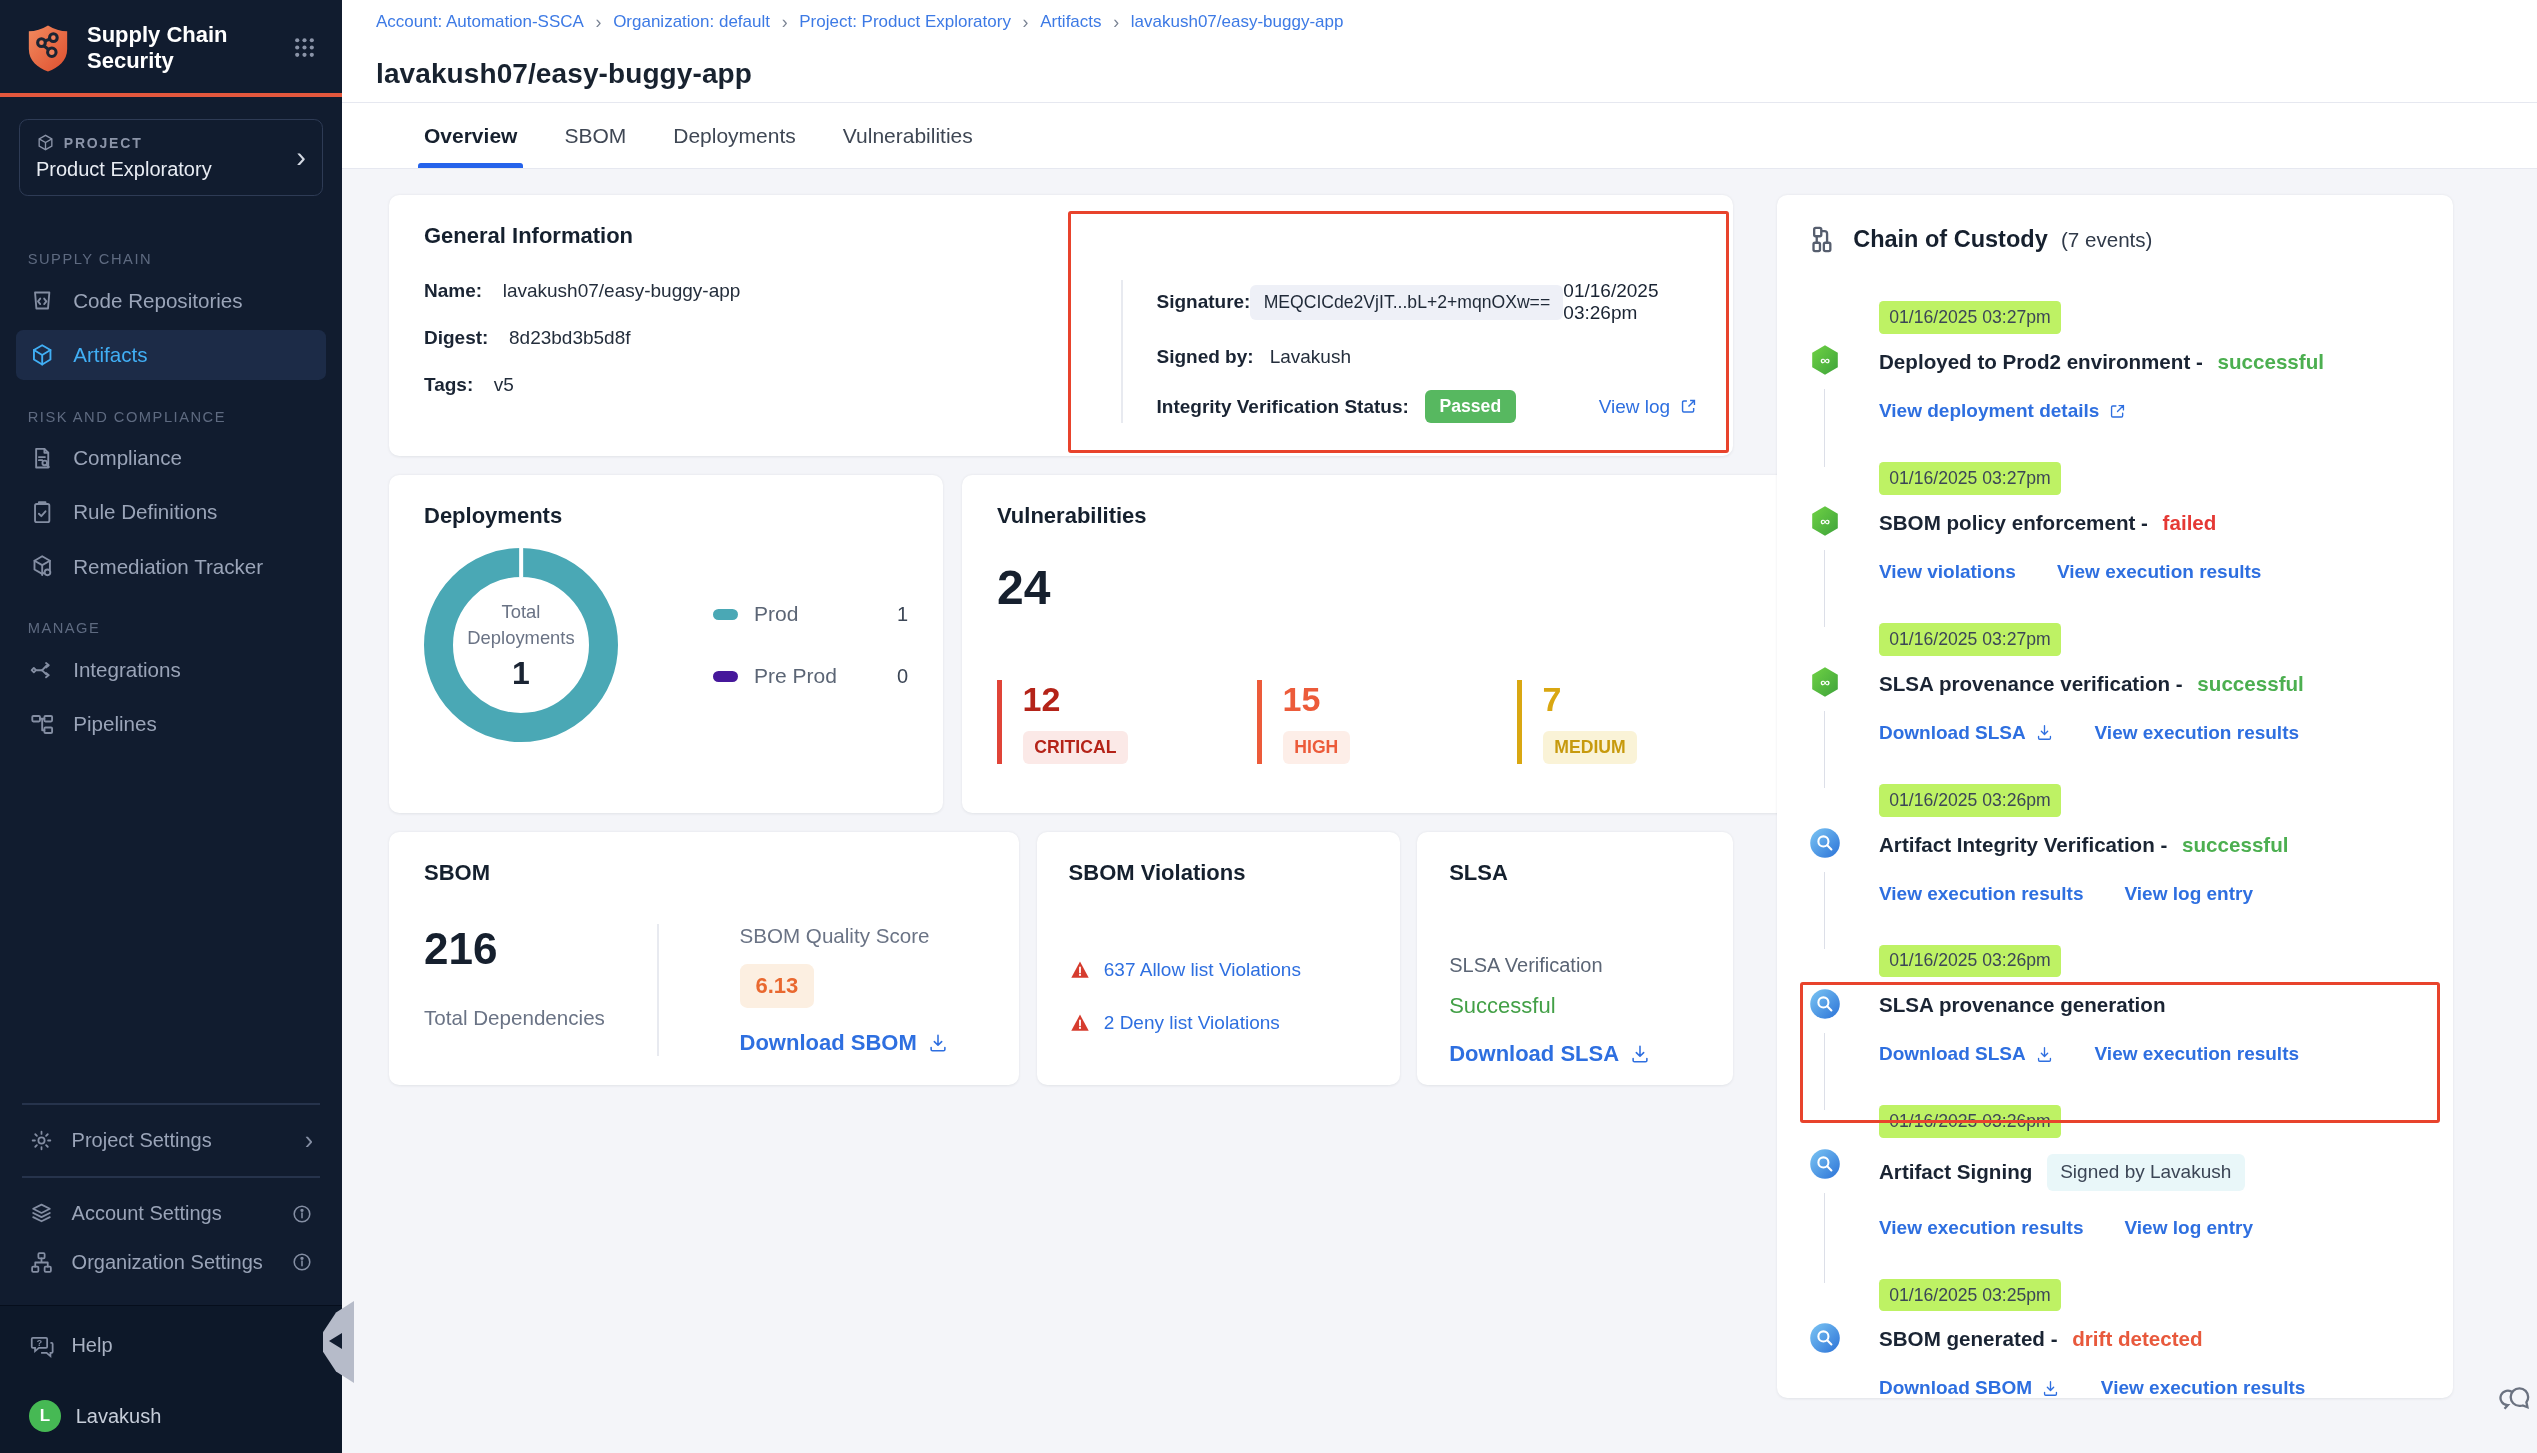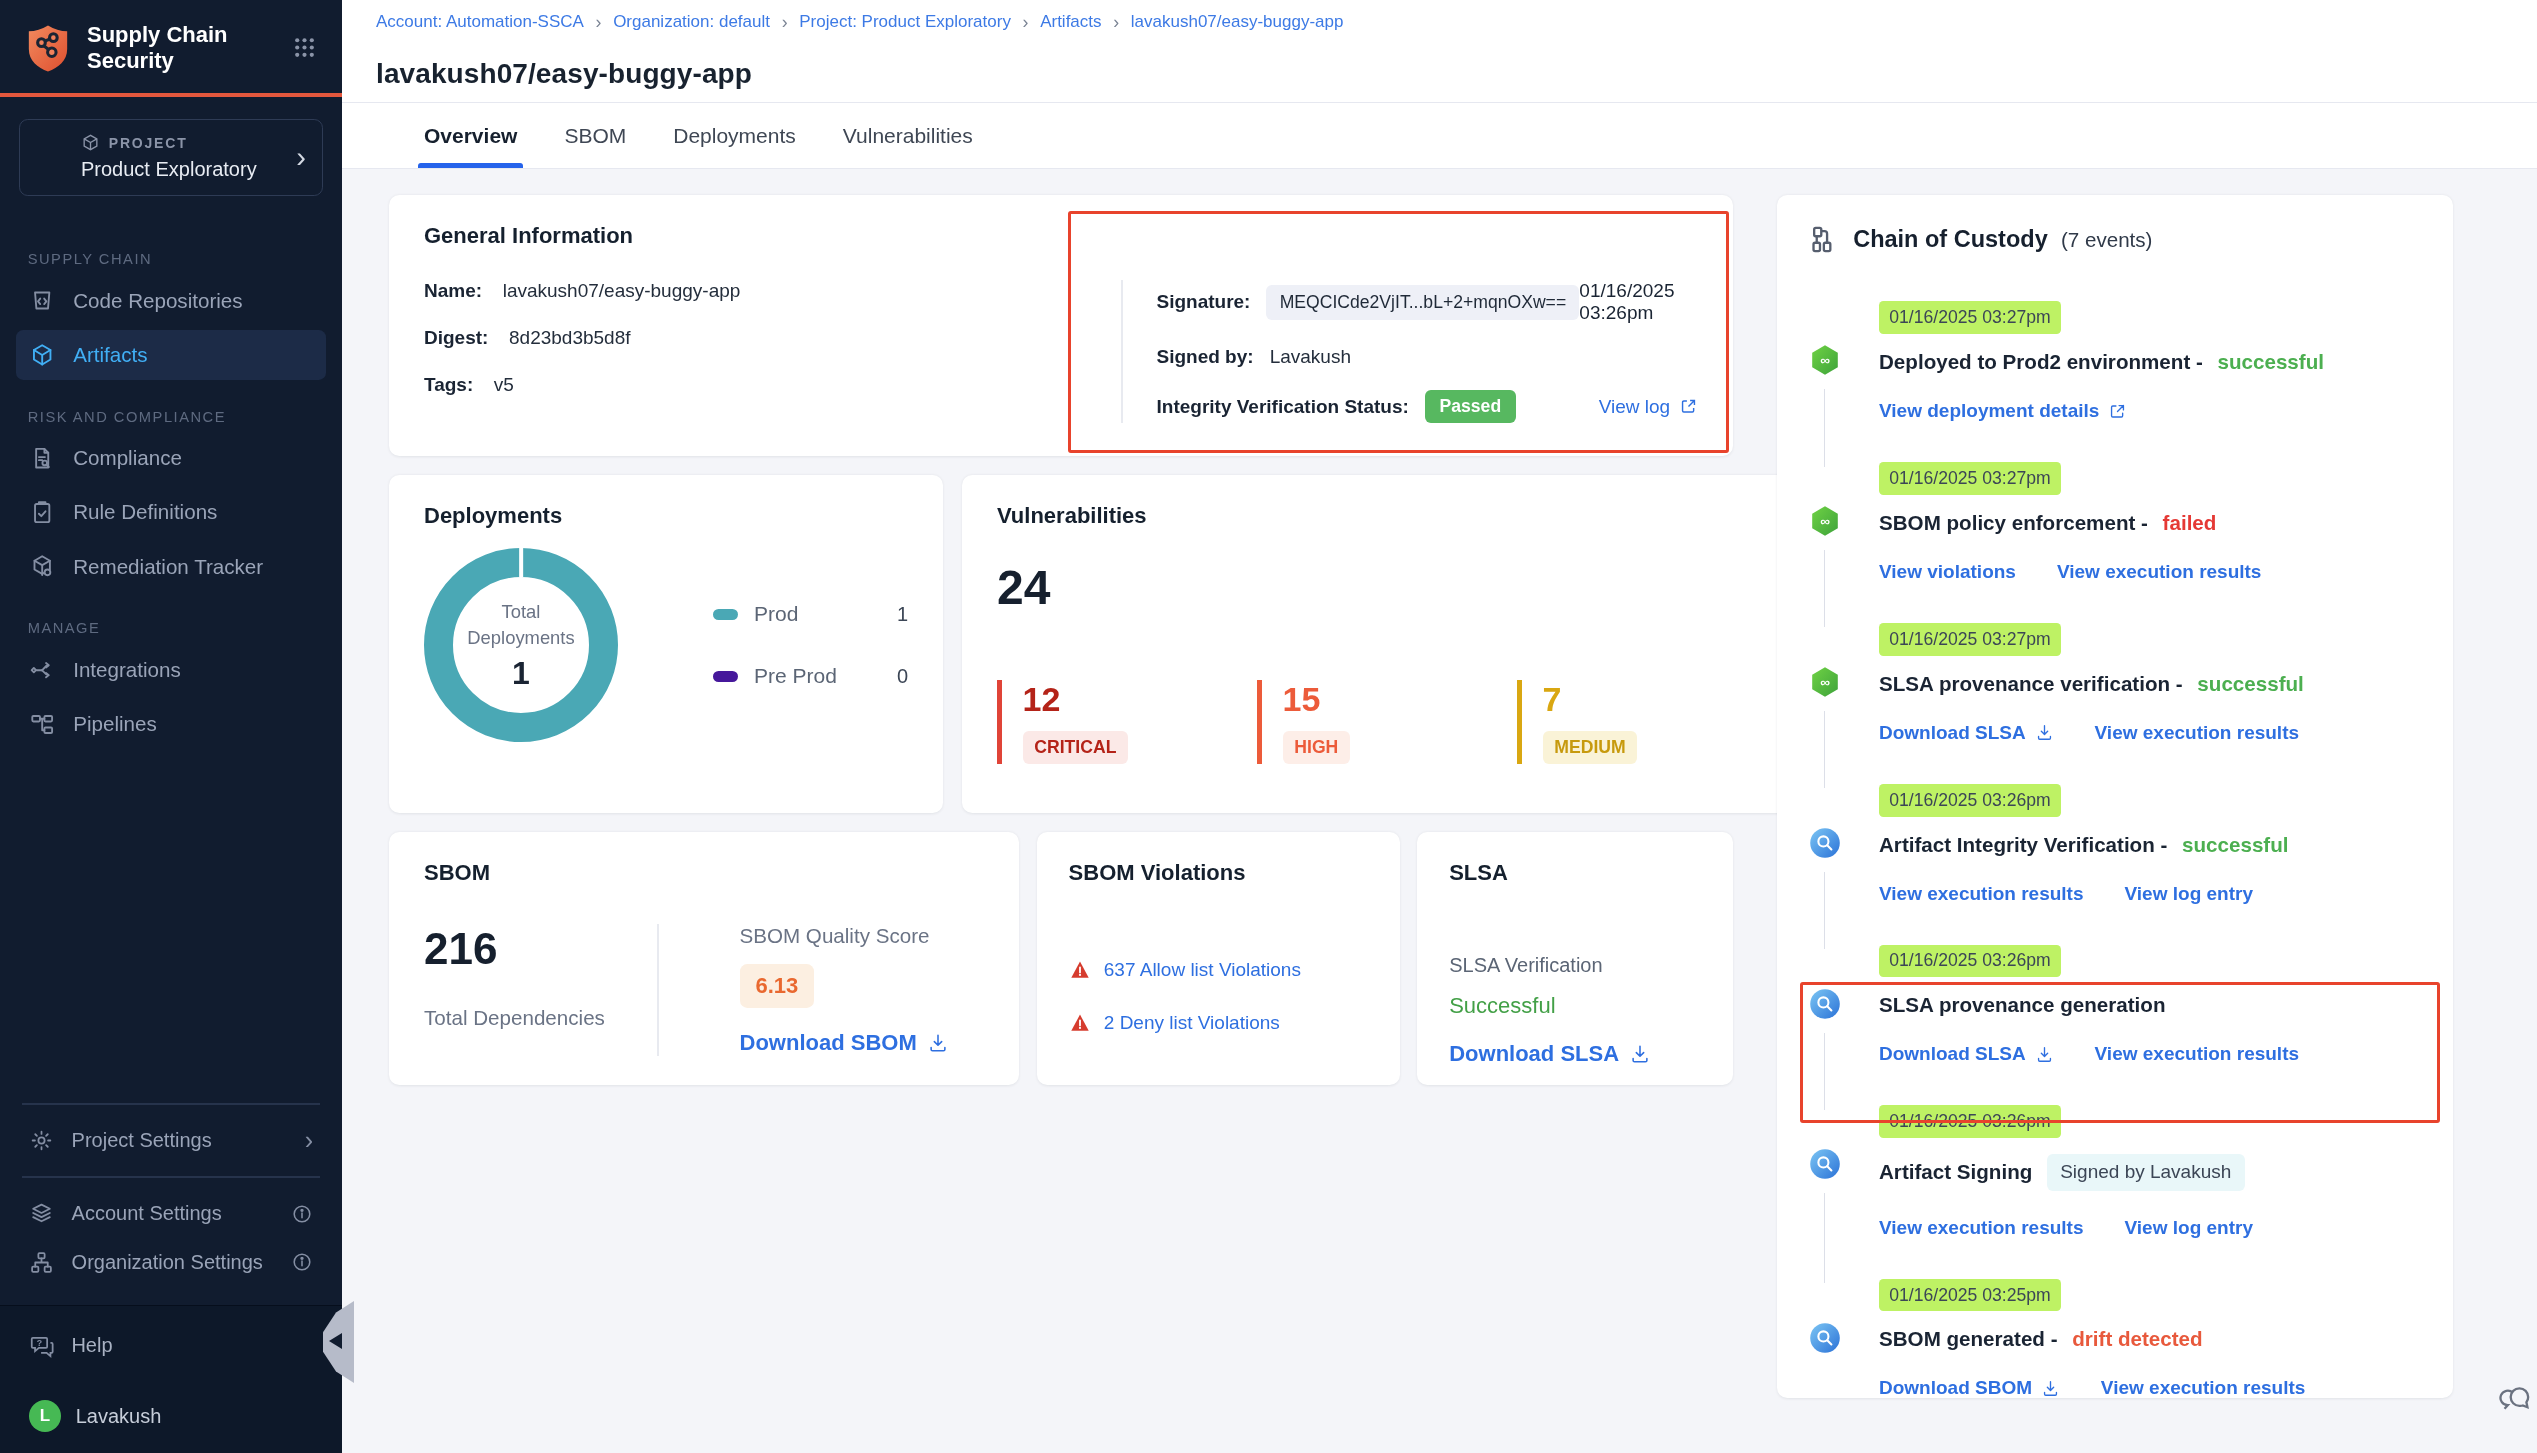--- a/index.html
+++ b/index.html
@@ -7,21 +7,21 @@
   .page { position:relative; width:2538px; height:1454px; display:flex; }
 
   
   .sidebar { position:relative; width:342px; flex:0 0 342px; background:#111C2F; display:flex; flex-direction:column; color:#9AA4B8; }
   .sb-header { display:flex; align-items:center; gap:16px; padding:22px 25px 19px 25px; }
   .logo { width:46px; height:50px; flex:0 0 46px; }
   .sb-title { flex:1; color:#FFFFFF; font-size:22px; font-weight:bold; line-height:1.18; }
   .grid-icon { width:25px; height:25px; color:#8B94A8; cursor:pointer; }
   .sb-accent { height:4.4px; background:#E4573D; }
   .project-box { margin:22px 19px 7.3px 19px; border:1.5px solid #2E3B55; border-radius:8.8px; padding:13.2px 16px; display:flex; align-items:center; cursor:pointer; }
-  .proj-info { flex:1;margin-left:45px; }
+  .proj-info { flex:1; }
   .proj-top { display:flex; align-items:center; gap:8.8px; color:#8B94A8; font-size:14px; font-weight:bold; letter-spacing:1.8px; }
   .proj-top svg { width:19px; height:19px; }
   .proj-name { margin-top:5.9px; color:#E8ECF3; font-size:20px; }
   .proj-chevron { color:#D3D8E2; font-size:29px; line-height:19px; }
   .sb-nav { padding:19px 16px 0 16px; }
   .nav-item { display:flex; align-items:center; gap:17.6px; padding:11.7px 13.2px; border-radius:7.3px; font-size:20.6px; color:#9AA4B8; cursor:pointer; margin-bottom:4.4px; }
   .nav-item .ic { width:26.4px; height:26.4px; flex:0 0 26.4px; color:#848EA3; }
   .nav-item.active { background:#1C2B47; color:#41AFF5; }
   .nav-item.active .ic { color:#41AFF5; }
   .nav-section { margin:29px 0 8.8px 11.7px; font-size:14.7px; letter-spacing:1.5px; color:#5E6A80; }
@@ -61,21 +61,21 @@
   
   .gi-card { height:261px; padding:28px 35px; }
   .gi-body { display:flex; margin-top:31px; }
   .gi-left { flex:0 0 646px; display:flex; flex-direction:column; gap:25px; }
   .gi-row { display:flex; font-size:19px; color:#242E3C; align-items:center; }
   .gi-row .lbl { font-weight:bold; color:#1A2433; margin-right:20.6px; }
   .gi-vline { width:1.5px; background:#E8EAF0; margin:0 0 0 51px; }
   .gi-right { flex:1; padding-left:34px; display:flex; flex-direction:column; gap:22px; }
   .sig-row { display:flex; align-items:center; justify-content:space-between; font-size:19px; }
   .sig-left { display:flex; align-items:center; }
-  .sig-chip { background:#EEF0F7; border-radius:5.9px; padding:7.3px 13.2px; font-size:17.6px; color:#1F2937; margin-left:16px; }
+  .sig-chip { background:#EEF0F7; border-radius:5.9px; padding:7.3px 13.2px; font-size:17.6px; color:#1F2937; }
   .sig-date { font-size:19px; color:#1A2433; }
   .int-row { display:flex; align-items:center; font-size:19px; }
   .badge-passed { background:#57B860; color:#fff; font-weight:bold; font-size:17.6px; border-radius:5.9px; padding:5.9px 14.7px; margin-left:16px; }
   .viewlog { margin-left:auto; color:#2E6FE0; font-size:19px; display:flex; align-items:center; gap:8.8px; cursor:pointer; }
   .viewlog .ic { width:19px; height:19px; }
 
   
   .row2 { display:flex; gap:19px; height:338px; }
   .dep-card { flex:0 0 523px; padding:28px 35px; }
   .dep-body { display:flex; align-items:center; margin-top:19px; }

